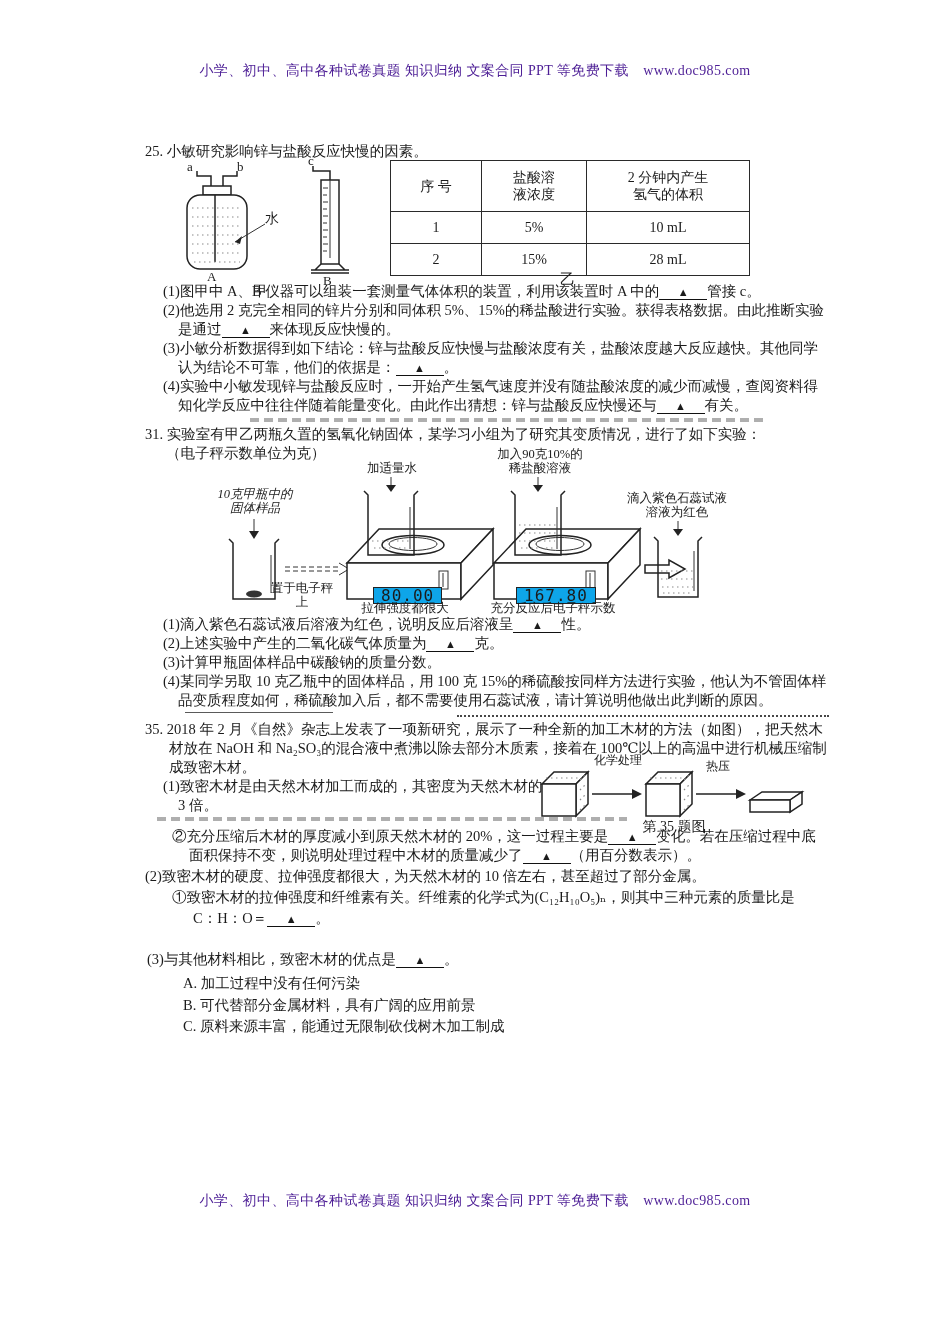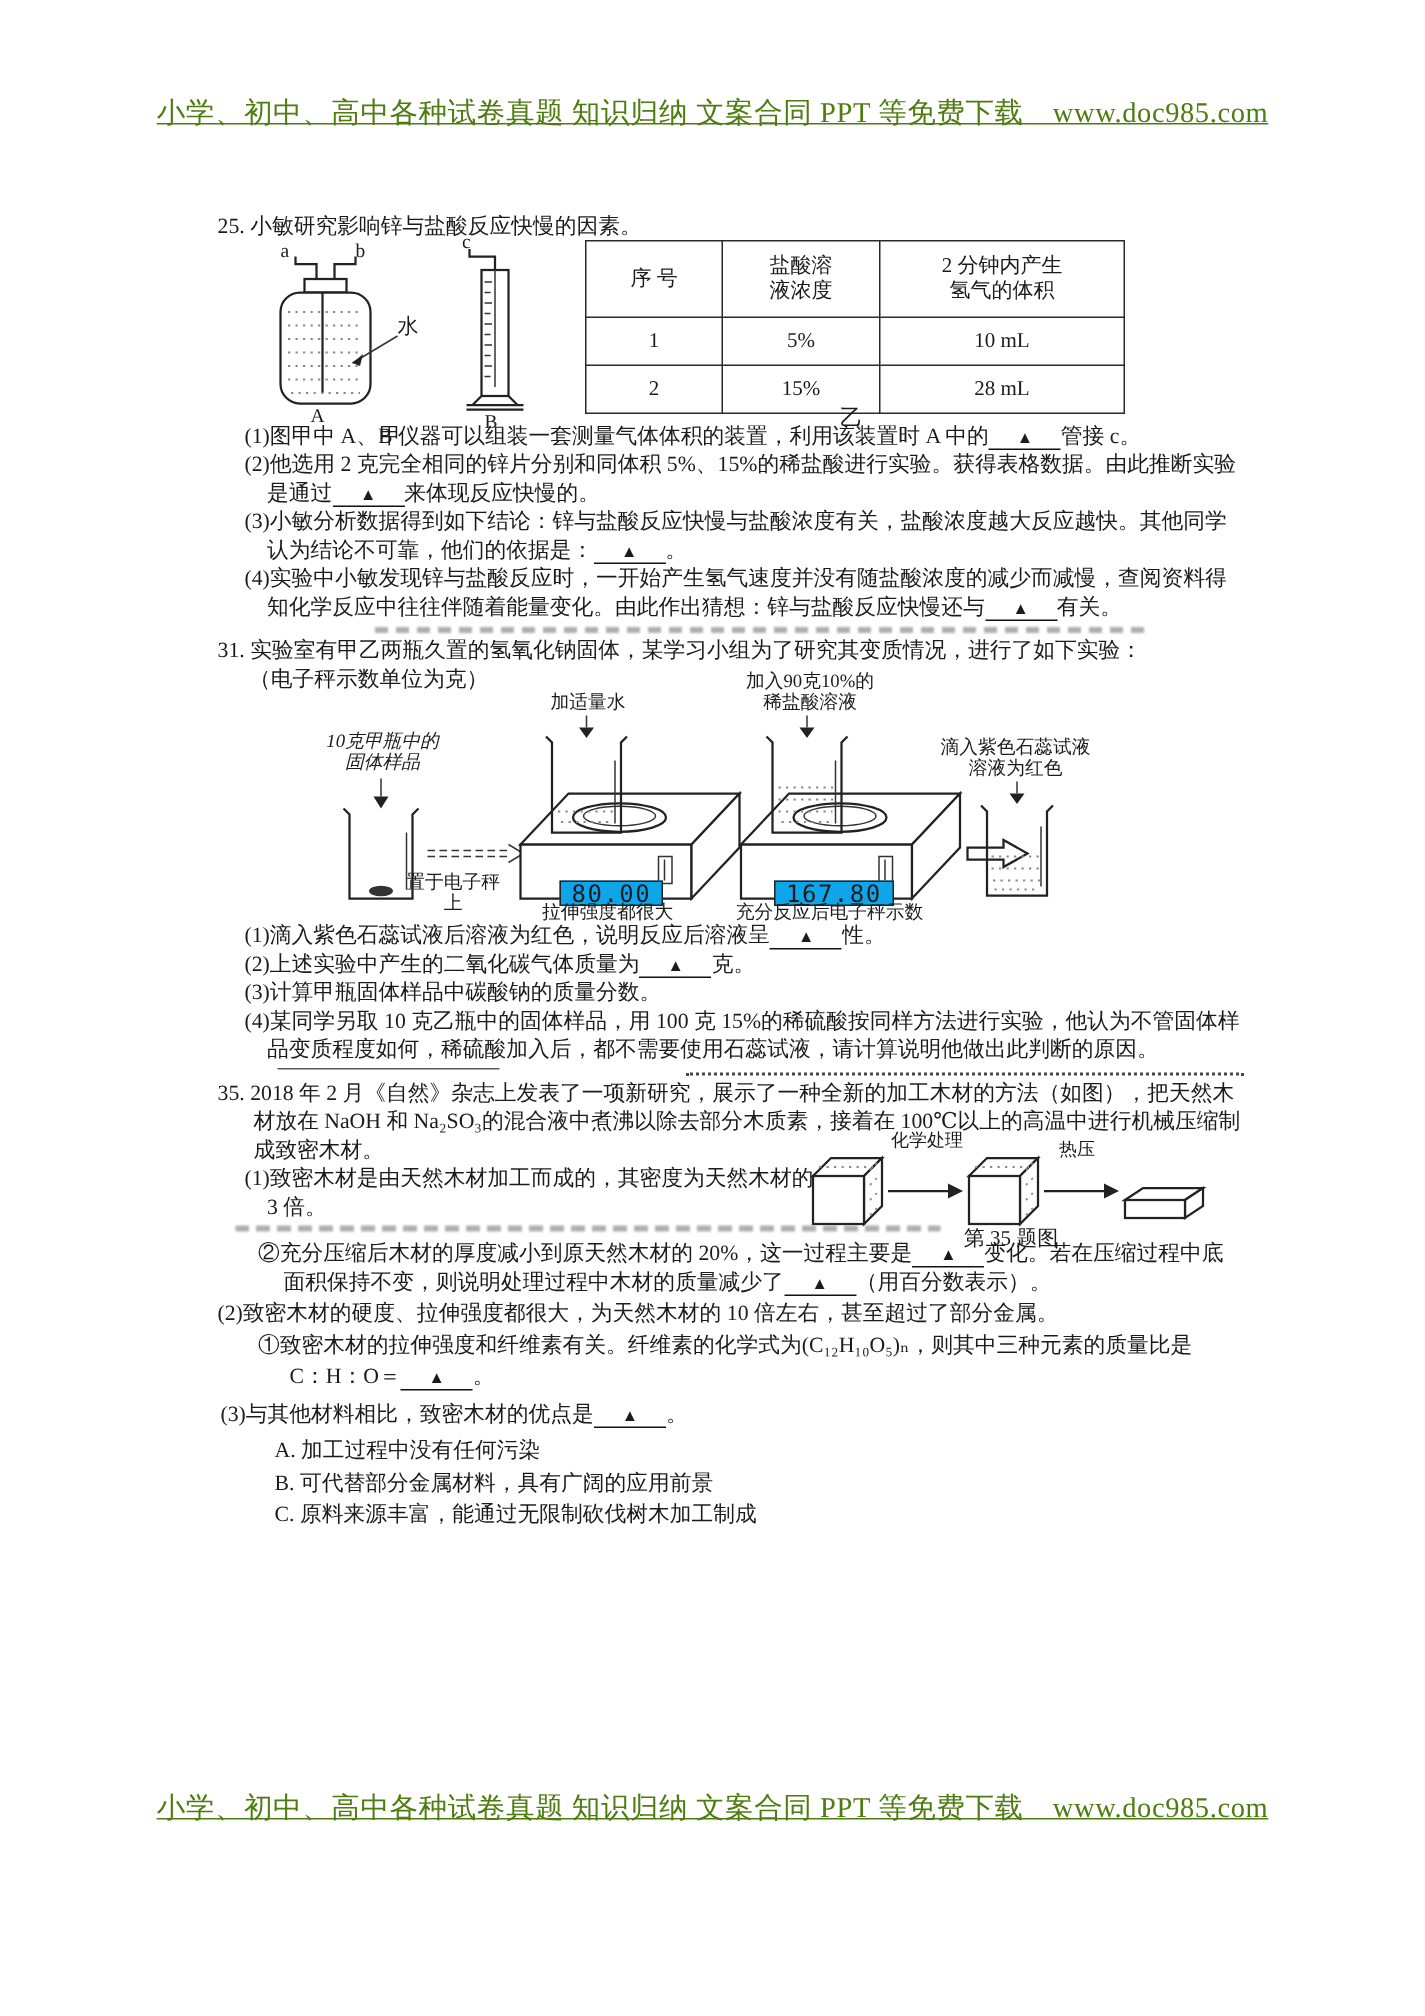--- a/index.html
+++ b/index.html
@@ -3,21 +3,21 @@
 <meta charset="utf-8">
 <style>
   html,body{margin:0;padding:0;}
   body{
     width:950px;height:1344px;position:relative;overflow:hidden;
     background:#ffffff;color:#1b1b1b;
     font-family:"Liberation Serif","DejaVu Serif",serif;
     -webkit-font-smoothing:antialiased;
   }
   .hdr{position:absolute;left:0;width:950px;text-align:center;
-       font-size:19px;color:#4d7c0f;letter-spacing:.4px;text-decoration:underline;}
+       font-size:14px;color:#4c1d95;letter-spacing:.4px;}
   #page-header{top:62px;}
   #page-footer{top:1192px;}
 
   #col{position:absolute;left:145px;top:142px;width:682px;
        font-size:14.5px;line-height:19px;}
   p{margin:0;}
   .qtitle{padding-left:24px;text-indent:-24px;}
   .qi{margin-left:18px;padding-left:15px;text-indent:-15px;}
   .ml{white-space:pre-line;}
 
@@ -254,21 +254,21 @@
 
     <div class="ghost" id="artifact2"></div>
 
     <p class="sub27" style="margin-top:6px;"><span>②充分压缩后木材的厚度减小到原天然木材的 20%，这一过程主要是</span><span class="bk">▲</span><span>变化。若在压缩过程中底面积保持不变，则说明处理过程中木材的质量减少了</span><span class="bk">▲</span><span>（用百分数表示）。</span></p>
 
     <p style="margin-top:2px;">(2)致密木材的硬度、拉伸强度都很大，为天然木材的 10 倍左右，甚至超过了部分金属。</p>
 
     <p class="sub27" style="margin-top:2px;">①致密木材的拉伸强度和纤维素有关。纤维素的化学式为(C₁₂H₁₀O₅)ₙ，则其中三种元素的质量比是</p>
     <p style="margin-left:48px;margin-top:2px;"><span>C：H：O＝</span><span class="bk">▲</span><span>。</span></p>
 
-    <p style="margin-top:6px;margin-left:2px;"><span>(3)与其他材料相比，致密木材的优点是</span><span class="bk">▲</span><span>。</span></p>
+    <p style="margin-top:22px;margin-left:2px;"><span>(3)与其他材料相比，致密木材的优点是</span><span class="bk">▲</span><span>。</span></p>
 
     <p class="opt" style="margin-top:4px;">A. 加工过程中没有任何污染</p>
     <p class="opt">B. 可代替部分金属材料，具有广阔的应用前景</p>
     <p class="opt">C. 原料来源丰富，能通过无限制砍伐树木加工制成</p>
   </div>
 
 </div>
 
 <div class="hdr" id="page-footer">小学、初中、高中各种试卷真题 知识归纳 文案合同 PPT 等免费下载　www.doc985.com</div>
 

